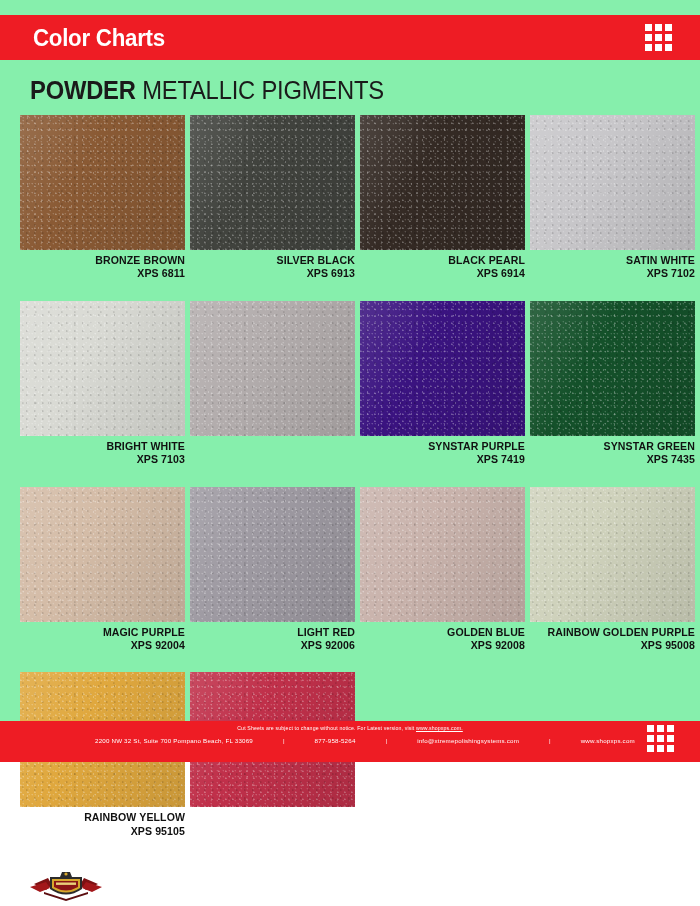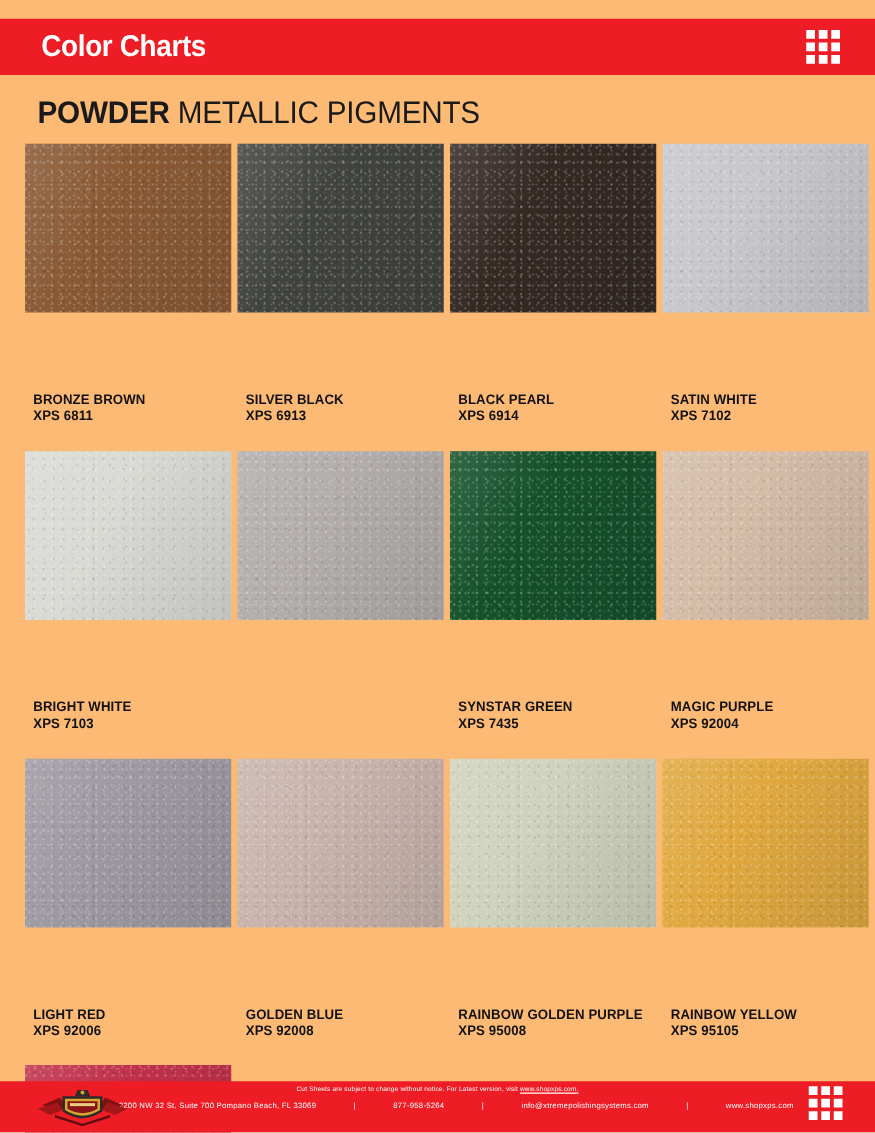--- a/index.html
+++ b/index.html
@@ -2,21 +2,21 @@
 <html><head>
 <meta charset="utf-8">
 <style>
   * { margin:0; padding:0; box-sizing:border-box; }
   html, body {
     width:700px; height:906px;
     background:#ffffff;
     font-family:"Liberation Sans", sans-serif;
     overflow:hidden;
   }
-  .page { position:relative; width:700px; height:906px; background:#fdba74; }
+  .page { position:relative; width:700px; height:762px; background:#86efac; }
 
   
   .header-bar {
     position:absolute; top:15px; left:0; width:700px; height:45px;
     background:#ee1c24;
     display:flex; align-items:center; justify-content:space-between;
   }
   .header-title {
     color:#ffffff;
     font-size:24px; font-weight:bold;
@@ -70,24 +70,23 @@
       radial-gradient(circle at 85% 76%, rgba(0,0,0,.25) 0.6px, transparent 1.1px),
       radial-gradient(circle at 22% 85%, rgba(0,0,0,.2) 0.6px, transparent 1.1px),
       radial-gradient(circle at 55% 45%, rgba(255,255,255,.35) 0.5px, transparent 1px);
     background-size:7px 7px, 9px 9px, 11px 11px, 8px 8px, 13px 13px, 6px 6px;
   }
   .swatch .sheen {
     position:absolute; inset:0;
     background:linear-gradient(118deg, rgba(255,255,255,.13) 0%, rgba(255,255,255,0) 38%, rgba(0,0,0,.07) 78%, rgba(0,0,0,.11) 100%);
   }
   .labels {
-    padding-top:16px;
-    text-align:left;
+    padding-top:4px;
+    text-align:right;
     line-height:1.22;
-    margin-top:48px;
   }
   .label-name, .label-code {
     display:block;
     font-size:11px;
     font-weight:bold;
     color:#111111;
     letter-spacing:0.1px;
     white-space:nowrap;
     transform:scaleX(0.96); transform-origin:right center;
   }
@@ -205,20 +204,31 @@
         <div class="labels">
           <span class="label-name">BRIGHT WHITE</span>
           <span class="label-code">XPS 7103</span>
         </div>
         <div class="row-pad"></div>
       </div>
       <div class="cell">
         <div class="swatch" style="background: rgb(179, 173, 173);">
           <div class="speckle"></div>
           <div class="sheen"></div>
+        </div>
+        <div class="row-pad"></div>
+      </div>
+      <div class="cell">
+        <div class="swatch" style="background: rgb(58, 19, 128);">
+          <div class="speckle"></div>
+          <div class="sheen"></div>
+        </div>
+        <div class="labels">
+          <span class="label-name">SYNSTAR PURPLE</span>
+          <span class="label-code">XPS 7419</span>
         </div>
         <div class="row-pad"></div>
       </div>
       <div class="cell">
         <div class="swatch" style="background: rgb(20, 81, 42);">
           <div class="speckle"></div>
           <div class="sheen"></div>
         </div>
         <div class="labels">
           <span class="label-name">SYNSTAR GREEN</span>

